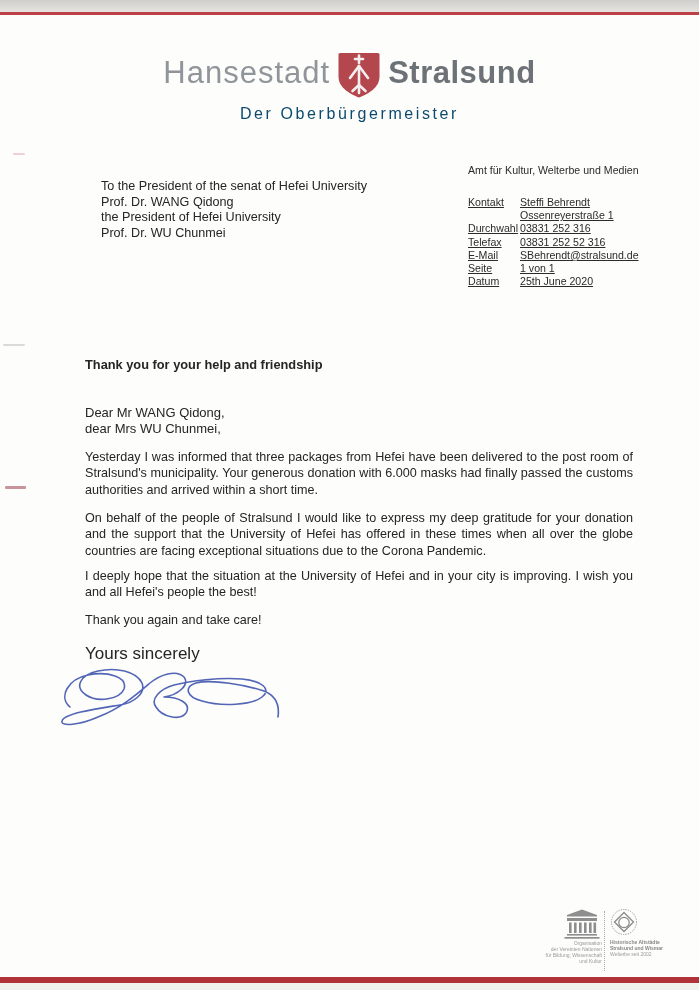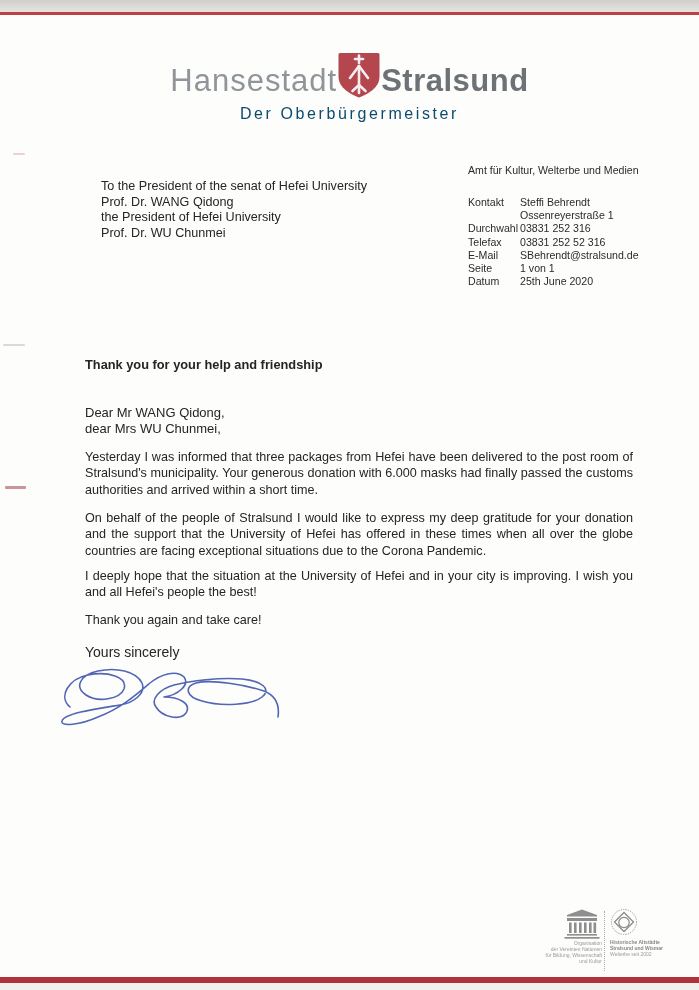--- a/index.html
+++ b/index.html
@@ -14,45 +14,45 @@
   .scan-top-redline{position:absolute;left:0;top:12px;width:699px;height:3px;background:#bc4046;}
   .scan-bottom-redband{position:absolute;left:0;top:977px;width:699px;height:6px;background:#b23239;}
   .scan-bottom-gray{position:absolute;left:0;top:983px;width:699px;height:7px;background:#f1f1ee;}
   .fold-mark{position:absolute;border-radius:1px;}
   .fm1{left:13px;top:153px;width:12px;height:2px;background:#ecd0d4;}
   .fm2{left:3px;top:344px;width:22px;height:2px;background:#d9d9d6;}
   .fm3{left:5px;top:486px;width:21px;height:3px;background:#c9949b;}
 
   
   .letterhead{position:absolute;left:0;top:55px;width:699px;text-align:center;}
-  .logo-row{display:flex;align-items:flex-end;justify-content:center;}
+  .logo-row{display:flex;align-items:flex-start;justify-content:center;gap:7px;}
   .city-light{font-size:31px;color:#90959a;letter-spacing:1px;}
   .city-bold{font-size:31px;color:#6d7276;font-weight:bold;letter-spacing:.5px;}
   .shield-svg{display:block;margin-top:-4px;}
   .lh-subtitle{margin-top:6px;font-size:16px;color:#0c4a6e;letter-spacing:2.6px;}
 
   
   .department{position:absolute;left:468px;top:164px;font-size:10.6px;color:#2b2b2b;text-align:right;}
-  .contact{position:absolute;left:468px;top:196px;font-size:10.6px;line-height:13.2px;color:#2b2b2b;}
+  .contact{position:absolute;left:468px;top:196px;font-size:10.6px;line-height:13.2px;color:#2b2b2b;text-decoration:underline;}
   .crow{display:flex;}
   .clabel{width:52px;flex:0 0 52px;}
   .cvalue{white-space:nowrap;}
 
   
   .recipient{position:absolute;left:85px;top:179px;font-size:12.6px;line-height:15.7px;margin-left:16px;}
 
   
   .subject{position:absolute;left:85px;top:357px;font-size:12.8px;font-weight:bold;}
   .salutation{position:absolute;left:85px;top:405px;font-size:13px;line-height:16.2px;}
   .para{position:absolute;left:85px;width:548px;margin:0;font-size:12.6px;line-height:16.4px;text-align:justify;}
   .p1{top:449px;}
   .p2{top:510px;}
   .p3{top:568px;width:548px;}
   .p4{top:612px;text-align:left;}
-  .closing{position:absolute;left:85px;top:644px;font-size:14px;}
+  .closing{position:absolute;left:85px;top:644px;font-size:17px;}
   .signature-svg{position:absolute;left:50px;top:655px;}
   .signer{position:absolute;left:85px;top:704px;font-size:12.6px;line-height:15.7px;}
 
   
   .footer-logos{position:absolute;left:542px;top:908px;width:150px;}
   .unesco-block{position:absolute;left:0;top:0;width:60px;text-align:right;}
   .unesco-temple{display:block;margin:0 0 2px auto;}
   .tiny-caption{font-size:5px;line-height:5.9px;color:#9a9a9a;}
   .dotted-div{position:absolute;left:62px;top:3px;height:60px;border-left:1px dotted #a9a9a9;}
   .heritage-block{position:absolute;left:68px;top:0;width:80px;text-align:left;}

